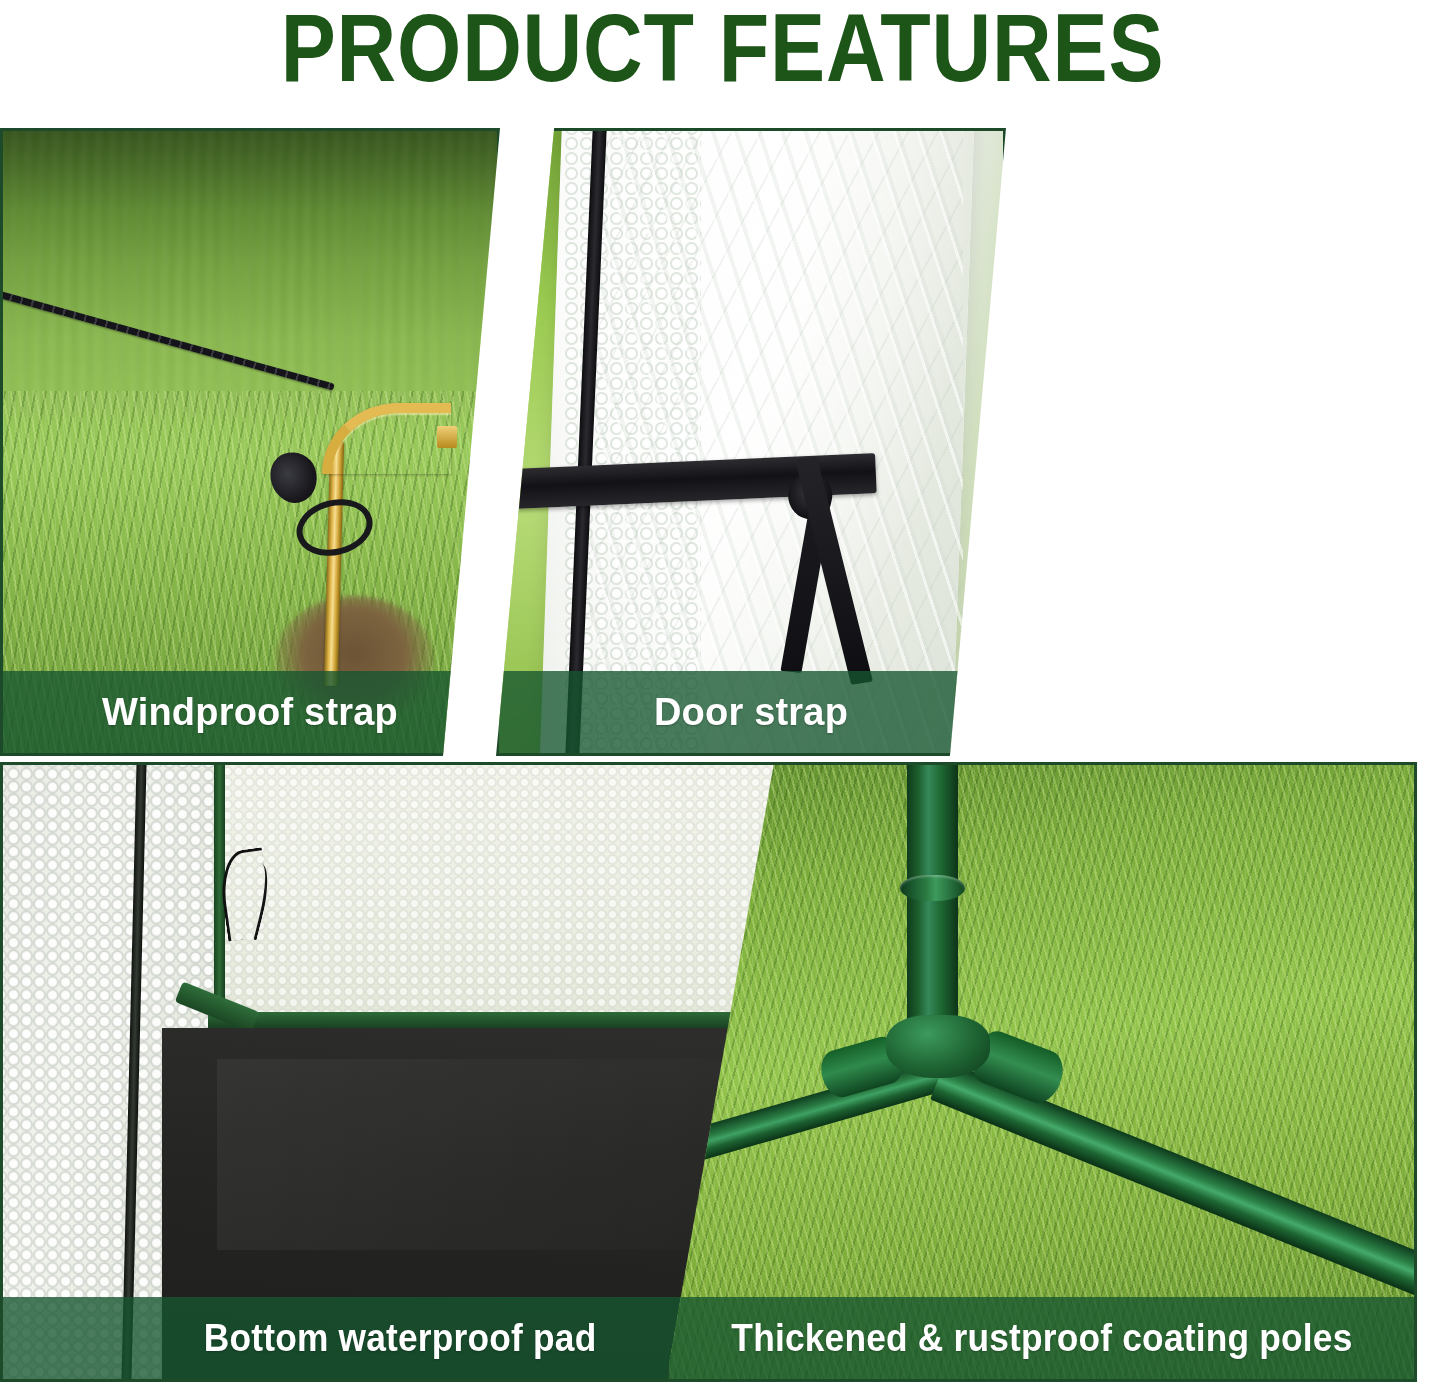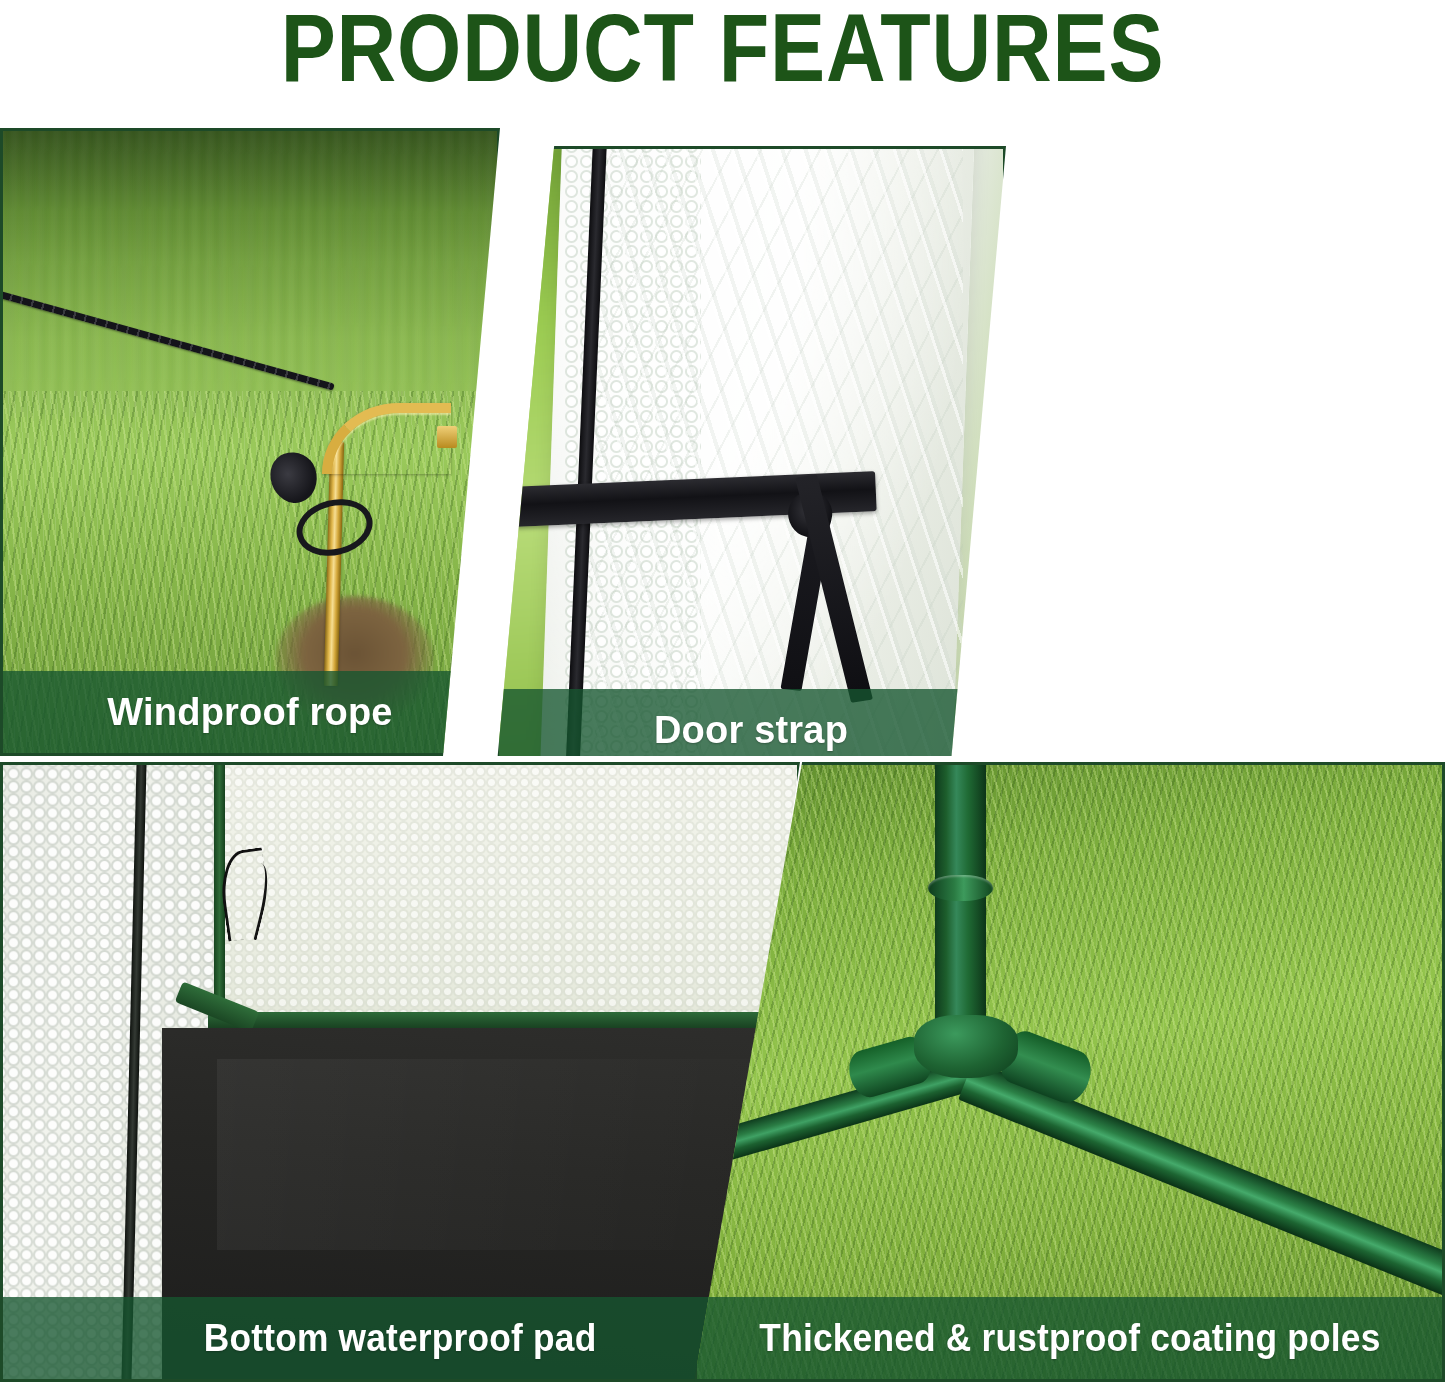--- a/index.html
+++ b/index.html
@@ -100,35 +100,34 @@
   
   
   #panel-rope {
     left: 0px;  width: 500px;
     clip-path: polygon(0 0, 100% 0, 88.6% 100%, 0 100%);
   }
   
   #panel-strap {
     left: 496px; width: 510px;
     clip-path: polygon(11.4% 0, 100% 0, 89.0% 100%, 0 100%);
-    margin-top: 18px;
   }
   
   #panel-zipper {
     left: 1000px; width: 445px;
     clip-path: polygon(12.8% 0, 100% 0, 100% 100%, 0 100%);
   }
 
   
   #panel-pad {
     left: 0px; width: 800px;
     clip-path: polygon(0 0, 100% 0, 88.2% 100%, 0 100%);
   }
   #panel-poles {
-    left: 694px; width: 751px;
+    left: 666px; width: 751px;
     clip-path: polygon(14.4% 0, 100% 0, 100% 100%, 0 100%);
   }
 
   
   .photo-rope {
     background:
       linear-gradient(180deg, rgba(20,50,12,0.30) 0%, rgba(20,50,12,0.06) 22%, rgba(0,0,0,0) 45%),
       linear-gradient(180deg, #3f5c22 0%, #6d9a39 14%, #8fbd52 34%, #9ac95b 52%, #86b549 72%, #6d9a38 100%);
     filter: none;
   }
@@ -526,21 +525,21 @@
         <div class="sharp-bottom"></div>
         <div class="dirt"></div>
         <div class="stake-shaft"></div>
         <div class="stake-hook"></div>
         <div class="stake-tip"></div>
         <div class="rope"></div>
         <div class="knot"></div>
         <div class="loop"></div>
       </div>
       <div class="caption">
-        <span class="caption-text">Windproof rope</span>
+        <span class="caption-text">Windproof strap</span>
       </div>
     </div>
 
     <div class="panel" id="panel-strap">
       <div class="panel-photo photo-strap">
         <div class="bg-grass"></div>
         <div class="cover"></div>
         <div class="bubbles"></div>
         <div class="crinkle"></div>
         <div class="seam"></div>

